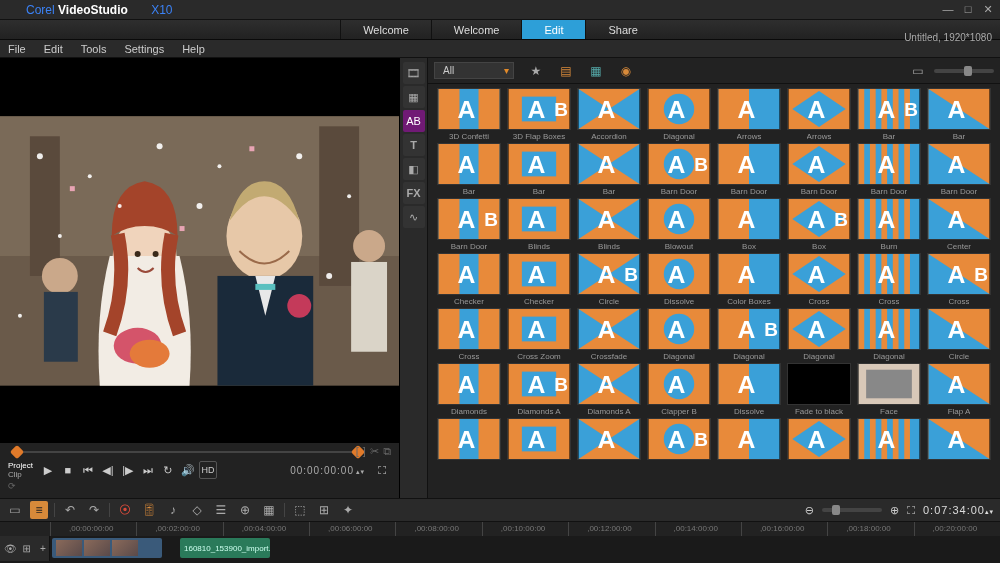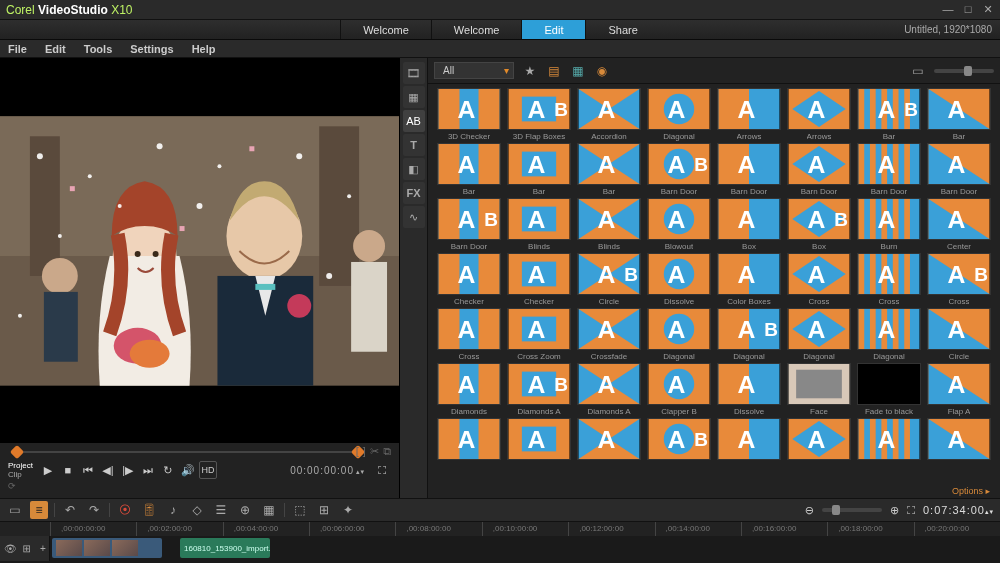--- a/index.html
+++ b/index.html
@@ -1,29 +1,29 @@
 <!DOCTYPE html>
 <html><head>
 <meta charset="utf-8">
 <style>
 * { margin: 0; padding: 0; box-sizing: border-box; font-family: "Segoe UI", Arial, sans-serif; }
 body { background: #1a1a1a; color: #ccc; width: 1000px; height: 563px; overflow: hidden; font-size: 11px; }
 .titlebar { height: 20px; background: #2a2a2a; display: flex; align-items: center; padding: 0 6px; border-bottom: 1px solid #111; }
 .brand { color: #ddd; font-size: 12px; }
-.brand .b1 { color: #bef264; }
+.brand .b1 { color: #3b82f6; margin-left: 20px; }
 .brand .b2 { font-weight: bold; color: #fff; }
 .winctl { margin-left: auto; display: flex; gap: 8px; }
 .winctl span { width: 12px; height: 12px; display: inline-block; cursor: pointer; font-size: 11px; line-height: 11px; text-align: center; color: #aaa; }
 .tabbar { height: 20px; background: linear-gradient(#2e2e2e,#222); display: flex; justify-content: center; align-items: stretch; border-bottom: 1px solid #0a0a0a; position: relative; }
 .tabbar .tab { padding: 0 22px; line-height: 20px; font-size: 11px; color: #ddd; border-left: 1px solid #111; cursor: pointer; }
 .tabbar .tab:last-child { border-right: 1px solid #111; }
 .tabbar .tab.active { background: #2d9fd8; color: #fff; }
-.projinfo { position: absolute; right: 8px; top: 0; line-height: 20px; font-size: 10px; color: #aaa; }
+.projinfo { position: absolute; right: 8px; top: 8px; line-height: 20px; font-size: 10px; color: #aaa; }
 .menubar { height: 18px; background: #2a2a2a; display: flex; align-items: center; padding: 0 4px; gap: 10px; font-size: 11px; border-bottom: 1px solid #111; }
-.menubar span { cursor: pointer; padding: 0 4px; font-weight: bold; }
+.menubar span { cursor: pointer; padding: 0 4px; }
 .main { display: flex; height: 440px; }
 .preview { width: 400px; background: #111; display: flex; flex-direction: column; border-right: 1px solid #000; }
 .preview-img { flex: 1; background: #000; display: flex; align-items: center; justify-content: center; position: relative; }
 .preview-svg { width: 100%; height: 270px; }
 .preview-ctrl { height: 55px; background: #222; padding: 4px 8px; }
 .scrub { height: 10px; position: relative; margin-bottom: 4px; }
 .scrub-line { position: absolute; top: 4px; left: 4px; right: 30px; height: 2px; background: #444; }
 .scrub-handle { position: absolute; top: 0; left: 4px; width: 10px; height: 10px; background: #e07a2a; border-radius: 2px; transform: rotate(45deg); }
 .scrub-end { position: absolute; top: 0; right: 28px; width: 10px; height: 10px; background: #e07a2a; border-radius: 2px; transform: rotate(45deg); }
 .scrub-ico { position: absolute; right: 0; top: -2px; display: flex; gap: 4px; color: #666; font-size: 11px; }
@@ -31,23 +31,23 @@
 .modebox { display: flex; flex-direction: column; font-size: 8px; line-height: 9px; margin-right: 4px; color: #aaa; }
 .modebox .sel { color: #fff; font-weight: normal; }
 .pbtn { width: 18px; height: 18px; display: flex; align-items: center; justify-content: center; color: #ccc; cursor: pointer; font-size: 11px; }
 .hd { font-size: 9px; border: 1px solid #555; padding: 0 2px; border-radius: 2px; }
 .tc { margin-left: auto; font-size: 10px; letter-spacing: 1px; color: #aaa; }
 .tc-up { font-size: 7px; margin-left: 2px; }
 
 .library { flex: 1; background: #222; display: flex; }
 .lib-side { width: 28px; background: #2a2a2a; border-right: 1px solid #111; display: flex; flex-direction: column; align-items: center; padding-top: 4px; gap: 2px; }
 .lib-side .sbtn { width: 22px; height: 22px; background: #333; border-radius: 2px; display: flex; align-items: center; justify-content: center; font-size: 11px; color: #aaa; cursor: pointer; }
-.lib-side .sbtn.active { background: #404040; color: #fff; }
+.lib-side .sbtn.active { background: #701a75; color: #fff; }
 .lib-content { flex: 1; display: flex; flex-direction: column; }
-.lib-toolbar { height: 26px; display: flex; align-items: center; padding: 0 6px; gap: 8px; border-bottom: 1px solid #111; }
+.lib-toolbar { height: 26px; display: flex; align-items: center; padding: 0 6px; gap: 14px; border-bottom: 1px solid #111; }
 .dropdown { background: #333; border: 1px solid #444; padding: 2px 18px 2px 8px; font-size: 10px; position: relative; cursor: pointer; min-width: 80px; }
 .dropdown::after { content: "▾"; position: absolute; right: 4px; color: #e28a2a; }
 .tbico { width: 16px; height: 16px; display: flex; align-items: center; justify-content: center; font-size: 12px; color: #aaa; cursor: pointer; }
 .lib-toolbar .right { margin-left: auto; display: flex; align-items: center; gap: 8px; }
 .zoomslider { width: 60px; height: 4px; background: #444; position: relative; border-radius: 2px; }
 .zoomslider .zh { position: absolute; left: 30px; top: -3px; width: 8px; height: 10px; background: #888; border-radius: 2px; }
 .thumb-grid { flex: 1; overflow: hidden; padding: 4px 8px; }
 .thumb-row { display: flex; gap: 4px; margin-bottom: 2px; }
 .thumb { width: 66px; display: flex; flex-direction: column; align-items: center; cursor: pointer; }
 .thumb .timg { width: 64px; height: 42px; background: #000; border: 1px solid #333; position: relative; overflow: hidden; }
@@ -55,21 +55,21 @@
 .options-link { text-align: right; padding: 2px 10px; font-size: 9px; color: #d88a3a; cursor: pointer; }
 
 .timeline-toolbar { height: 24px; background: #2a2a2a; display: flex; align-items: center; padding: 0 6px; gap: 10px; border-top: 1px solid #111; border-bottom: 1px solid #111; }
 .tl-row { display: flex; gap: 6px; align-items: center; }
 .tl-row .ti { width: 18px; height: 18px; display: flex; align-items: center; justify-content: center; color: #aaa; cursor: pointer; font-size: 12px; border-radius: 2px; }
 .tl-row .ti.active { background: #d88a3a; color: #222; }
 .tl-row .sep { width: 1px; height: 14px; background: #444; }
 .tl-right { margin-left: auto; display: flex; align-items: center; gap: 8px; }
 .tl-tc { font-size: 11px; color: #ddd; letter-spacing: 1px; }
 .timeline-ruler { height: 14px; background: #222; display: flex; font-size: 8px; color: #777; padding-left: 50px; position: relative; }
-.timeline-ruler span { width: 90px; border-left: 1px solid #444; padding-left: 10px; line-height: 14px; }
+.timeline-ruler span { width: 90px; border-left: 1px solid #444; padding-left: 18px; line-height: 14px; }
 .timeline-tracks { height: 25px; background: #1a1a1a; display: flex; }
 .track-head { width: 50px; background: #2a2a2a; border-right: 1px solid #111; display: flex; align-items: center; padding-left: 4px; gap: 4px; }
 .track-head .tico { width: 14px; height: 14px; font-size: 10px; display: flex; align-items: center; justify-content: center; color: #aaa; }
 .track-body { flex: 1; position: relative; background: #1a1a1a; }
 .clip { position: absolute; top: 2px; height: 20px; border-radius: 2px; display: flex; align-items: center; padding: 0 4px; font-size: 8px; overflow: hidden; }
 .clip1 { left: 2px; width: 110px; background: #3a5a7a; }
 .clip1 .cthumb { width: 26px; height: 16px; background: linear-gradient(135deg,#8a6a5a,#5a4a4a); margin-right: 2px; }
 .clip2 { left: 130px; width: 90px; background: #2a7a5a; color: #cfe; }
 
 
@@ -224,21 +224,21 @@
           <div class="thumb-row">
             <div class="thumb">
               <div class="timg">
                 <svg viewBox="0 0 64 42">
                   <rect width="64" height="42" fill="#3aa0d8"></rect>
                   <polygon points="0,0 22,0 22,42 0,42" fill="#e88a3a"></polygon>
                   <polygon points="42,0 64,0 64,42 42,42" fill="#e88a3a"></polygon>
                   <text x="20" y="30" font-size="26" class="ta">A</text>
                 </svg>
               </div>
-              <div class="tlabel">3D Checker</div>
+              <div class="tlabel">3D Confetti</div>
             </div>
             <div class="thumb">
               <div class="timg">
                 <svg viewBox="0 0 64 42">
                   <rect width="64" height="42" fill="#e88a3a"></rect>
                   <rect x="14" y="8" width="36" height="26" fill="#3aa0d8"></rect>
                   <text x="20" y="30" font-size="26" class="ta">A</text>
                   <text x="48" y="28" font-size="20" class="ta">B</text>
                 </svg>
               </div>
@@ -727,31 +727,31 @@
               <div class="timg">
                 <svg viewBox="0 0 64 42">
                   <rect width="64" height="42" fill="#3aa0d8"></rect>
                   <rect x="0" y="0" width="32" height="42" fill="#e88a3a"></rect>
                   <text x="20" y="30" font-size="26" class="ta">A</text>
                 </svg>
               </div>
               <div class="tlabel">Dissolve</div>
             </div>
             <div class="thumb">
+              <div class="timg" style="background: rgb(0, 0, 0);"></div>
+              <div class="tlabel">Fade to black</div>
+            </div>
+            <div class="thumb">
               <div class="timg">
                 <svg viewBox="0 0 64 42">
                   <rect width="64" height="42" fill="#d8c8b8"></rect>
                   <rect x="8" y="6" width="48" height="30" fill="#888"></rect>
                 </svg>
               </div>
               <div class="tlabel">Face</div>
-            </div>
-            <div class="thumb">
-              <div class="timg" style="background: rgb(0, 0, 0);"></div>
-              <div class="tlabel">Fade to black</div>
             </div>
             <div class="thumb">
               <div class="timg">
                 <svg viewBox="0 0 64 42">
                   <rect width="64" height="42" fill="#e88a3a"></rect>
                   <polygon points="0,0 64,42 0,42" fill="#3aa0d8"></polygon>
                   <text x="20" y="30" font-size="26" class="ta">A</text>
                 </svg>
               </div>
               <div class="tlabel">Flap A</div>
@@ -842,21 +842,20 @@
                 <svg viewBox="0 0 64 42">
                   <rect width="64" height="42" fill="#e88a3a"></rect>
                   <polygon points="0,0 64,42 0,42" fill="#3aa0d8"></polygon>
                   <text x="20" y="30" font-size="26" class="ta">A</text>
                 </svg>
               </div>
               <div class="tlabel"></div>
             </div>
           </div>
         </div>
-      <div class="options-link"><span>Options</span> ▸</div>
     </div>
   </div>
 </div>
 
 <div class="timeline-toolbar">
   <div class="tl-row">
     <div class="ti">▭</div>
     <div class="ti active">≡</div>
     <div class="sep"></div>
     <div class="ti">↶</div>

